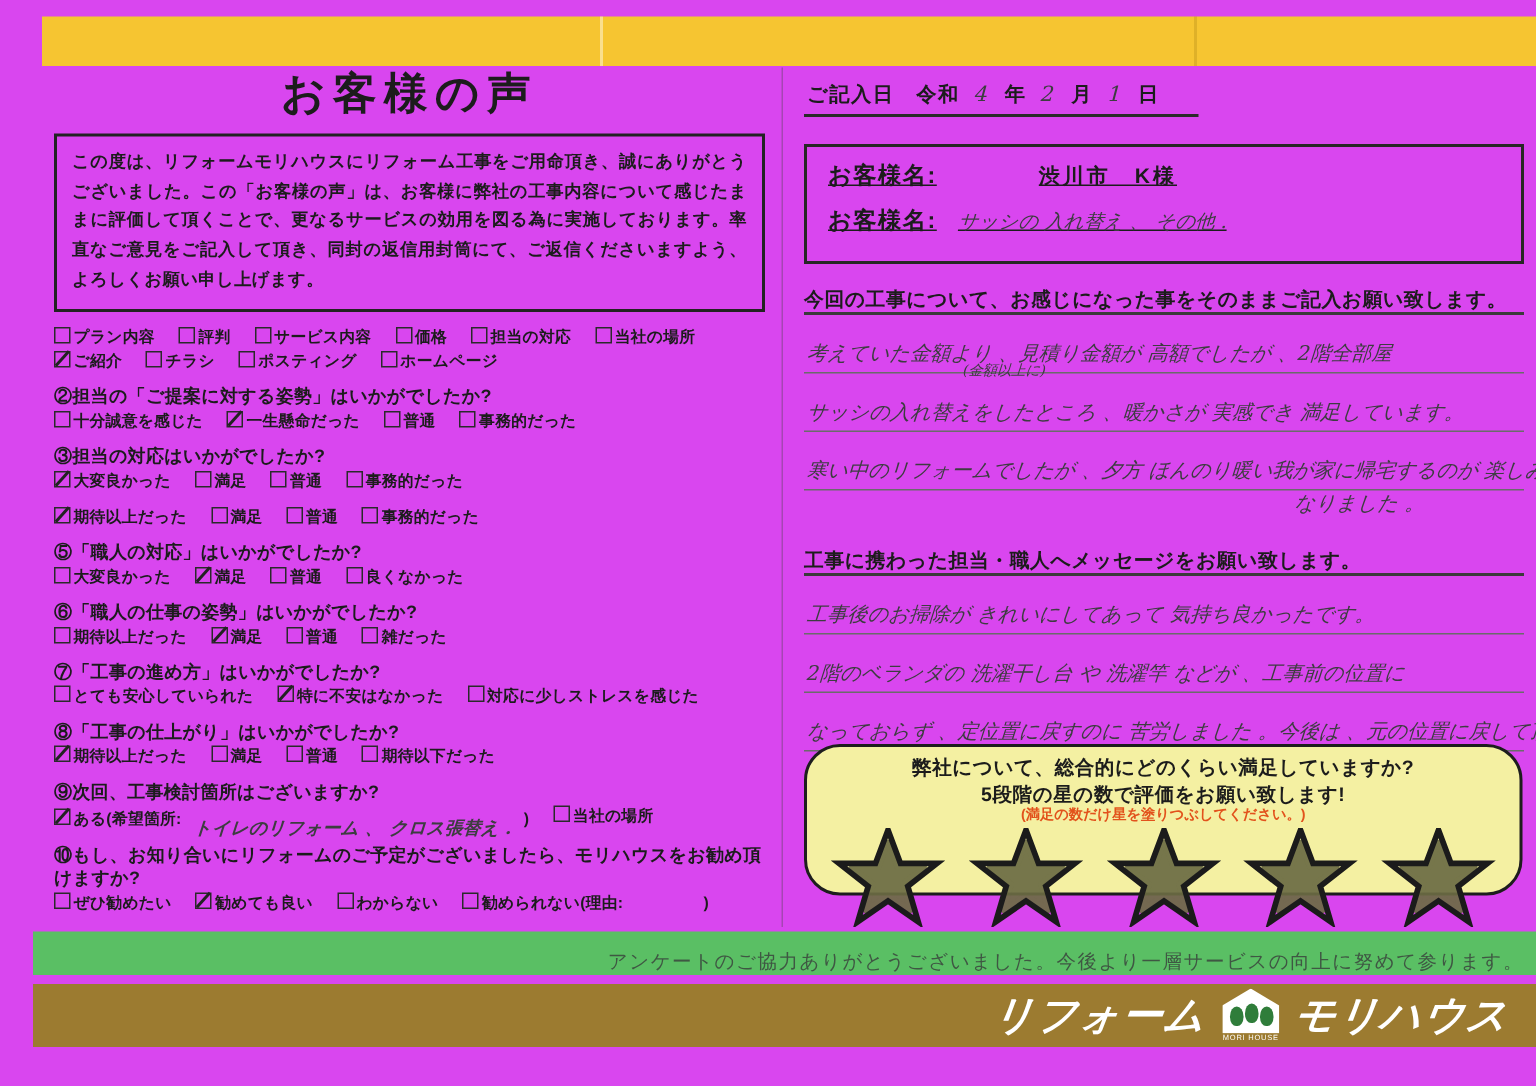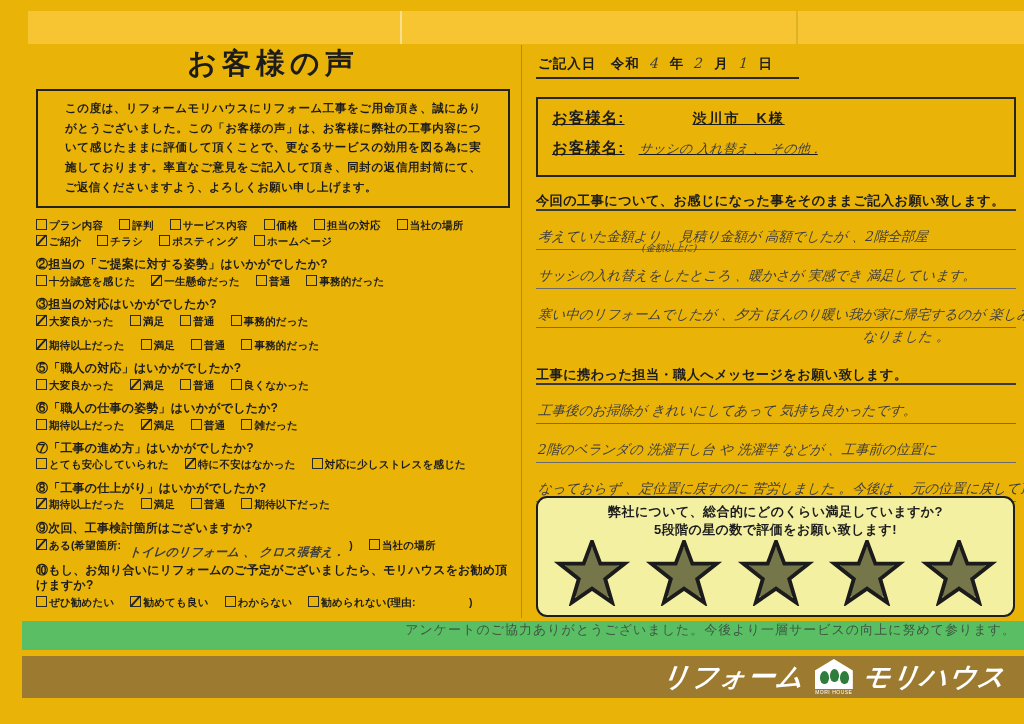--- a/index.html
+++ b/index.html
@@ -1,34 +1,34 @@
 <!DOCTYPE html>
 <html><head>
 <meta charset="utf-8">
 <style>
   html,body{margin:0;padding:0;background:#e8e8e4;}
   .sheet{
     position:relative;width:1024px;height:724px;margin:0 auto;
-    background:#eab308;overflow:hidden;
+    background:#d946ef;overflow:hidden;
     font-family:"Liberation Sans",sans-serif;color:#1c1c1c;
   }
   
   .topbar{position:absolute;left:28px;top:11px;width:996px;height:33px;background:#f6c531;}
   .topbar .crease1{position:absolute;left:372px;top:0;width:2px;height:100%;background:rgba(255,255,255,.45);}
   .topbar .crease2{position:absolute;left:768px;top:0;width:2px;height:100%;background:rgba(120,90,0,.18);}
   
   .fold{position:absolute;left:521px;top:45px;width:1px;height:573px;background:rgba(70,70,70,.35);}
   
   .col-left{position:absolute;left:36px;top:46px;width:474px;}
   .page-title{text-align:center;font-size:29px;font-weight:bold;letter-spacing:5px;line-height:1.2;margin-bottom:8px;}
-  .intro-box{border:2px solid #222;padding:8px 27px;font-size:11.5px;font-weight:600;line-height:1.72;letter-spacing:.3px;text-align:justify;}
+  .intro-box{border:2px solid #222;padding:8px 10px;font-size:11.5px;font-weight:600;line-height:1.72;letter-spacing:.3px;text-align:justify;}
   .questions{margin-top:9px;}
   .q{margin-bottom:8px;}
   .q-label{font-size:12px;font-weight:bold;line-height:1.3;letter-spacing:.2px;}
-  .opt-row{font-size:10.5px;font-weight:600;line-height:1.55;display:flex;flex-wrap:nowrap;gap:16px 16px;align-items:center;white-space:nowrap;}
+  .opt-row{font-size:10.5px;font-weight:600;line-height:1.55;display:flex;flex-wrap:nowrap;gap:16px 16px;align-items:flex-start;white-space:nowrap;}
   .opt{display:inline-flex;align-items:baseline;gap:2px;}
   .cb{position:relative;display:inline-block;width:9px;height:9px;border:1.5px solid #2a2a2a;flex:none;top:1px;}
   .cb.checked::after{content:"";position:absolute;left:-2px;top:3px;width:13px;height:1.8px;background:#222;transform:rotate(-48deg);}
   .opt-t{letter-spacing:.2px;}
   
   .hand{font-family:"DejaVu Serif",serif;font-style:italic;color:#3d3d40;display:inline-block;transform:skewX(-4deg);}
   .inline-hand{position:relative;top:7px;font-size:12px;margin:0 6px;}
   
   .col-right{position:absolute;left:536px;top:54px;width:480px;}
   .date-line{display:inline-block;border-bottom:2px solid #2a2a2a;padding:0 26px 4px 2px;font-size:13.5px;font-weight:bold;letter-spacing:1px;}
@@ -39,28 +39,28 @@
   .cust-name-val{font-size:14px;font-weight:bold;margin-left:68px;letter-spacing:2px;}
   .cust-work-val{font-size:13px;margin-left:14px;}
   .sec-header{font-size:13.2px;font-weight:bold;letter-spacing:.4px;margin-top:15px;padding-bottom:0;border-bottom:2px solid #3a3a3a;line-height:1.3;}
   .ruled{position:relative;height:38px;border-bottom:1.5px solid #6b6b6b;}
   .ruled .line-text{position:absolute;left:2px;bottom:3px;font-size:13.5px;white-space:nowrap;}
   .annotation{position:absolute;top:-8px;left:106px;font-size:9.5px;bottom:auto;}
   .overflow-line{height:23px;font-size:13.5px;text-align:right;}
   .overflow-line .hand{padding-right:66px;}
   .overflow-line.tight .hand{padding-right:6px;}
   
-  .rating-box{position:absolute;left:536px;top:496px;width:479px;height:121px;background:#f4f0a2;border:2.5px solid #1d1d1d;border-radius:11px;box-sizing:border-box;padding-top:5px;}
+  .rating-box{position:absolute;left:536px;top:496px;width:479px;height:101px;background:#f4f0a2;border:2.5px solid #1d1d1d;border-radius:24px;box-sizing:border-box;padding-top:5px;}
   .rating-l1,.rating-l2{text-align:center;font-size:13px;font-weight:bold;line-height:1.35;letter-spacing:.4px;}
   .rating-note{text-align:center;font-size:9.5px;font-weight:bold;color:#e2521c;line-height:1.3;}
   .stars{display:flex;justify-content:space-between;padding:2px 12px 0;}
   .star{width:84px;height:66px;}
   
   .thanks-bar{position:absolute;left:22px;top:621px;width:1002px;height:29px;background:#5abf64;
-    display:flex;align-items:flex-start;justify-content:flex-end;padding-right:8px;box-sizing:border-box;
+    display:flex;align-items:flex-end;justify-content:flex-end;padding-right:8px;box-sizing:border-box;
     font-size:13px;color:#3f5743;letter-spacing:1px;}
   .brand-bar{position:absolute;left:22px;top:656px;width:1002px;height:42px;background:#9c7b30;
     display:flex;align-items:center;justify-content:flex-end;padding-right:18px;box-sizing:border-box;gap:8px;}
   .brand-text{color:#fff;font-size:27px;font-weight:bold;font-style:italic;letter-spacing:1px;transform:skewX(-8deg);line-height:1;}
   .house-wrap{display:flex;flex-direction:column;align-items:center;margin:0 2px;}
   .house{position:relative;width:38px;height:30px;background:#fff;clip-path:polygon(50% 0,100% 38%,100% 100%,0 100%,0 38%);}
   .tree{position:absolute;bottom:5px;width:9px;height:13px;background:#2f7d3a;border-radius:50% 50% 45% 45%;}
   .tree.t1{left:5px;}.tree.t2{left:15px;bottom:7px;}.tree.t3{left:25px;}
   .house-sub{color:#fff;font-size:5px;letter-spacing:.5px;line-height:1;margin-top:1px;}
 </style>
@@ -346,20 +346,21 @@
         <div class="ruled">
           <span class="line-text hand">なっておらず 、定位置に戻すのに 苦労しました 。今後は 、元の位置に戻して頂け</span>
         </div>
       </div>
     <div class="overflow-line tight"><span class="hand">ると大変助かります 。</span></div>
   </div>
 
   <div class="rating-box">
     <div class="rating-l1">弊社について、総合的にどのくらい満足していますか?</div>
     <div class="rating-l2">5段階の星の数で評価をお願い致します!</div>
+    <div class="rating-note">(満足の数だけ星を塗りつぶしてください。)</div>
     <div class="stars">
         <svg viewBox="0 0 100 95" class="star">
           <polygon points="50,2 62,34 97,34 69,56 79,90 50,70 21,90 31,56 3,34 38,34" transform="translate(50,48) scale(0.74) translate(-50,-48)" fill="#6c6c44" stroke="#6c6c44" stroke-width="7" stroke-linejoin="round" opacity="0.92"></polygon>
           <polygon points="50,2 62,34 97,34 69,56 79,90 50,70 21,90 31,56 3,34 38,34" fill="none" stroke="#1b1b1b" stroke-width="5.5"></polygon>
         </svg>
         <svg viewBox="0 0 100 95" class="star">
           <polygon points="50,2 62,34 97,34 69,56 79,90 50,70 21,90 31,56 3,34 38,34" transform="translate(50,48) scale(0.74) translate(-50,-48)" fill="#6c6c44" stroke="#6c6c44" stroke-width="7" stroke-linejoin="round" opacity="0.92"></polygon>
           <polygon points="50,2 62,34 97,34 69,56 79,90 50,70 21,90 31,56 3,34 38,34" fill="none" stroke="#1b1b1b" stroke-width="5.5"></polygon>
         </svg>
         <svg viewBox="0 0 100 95" class="star">

